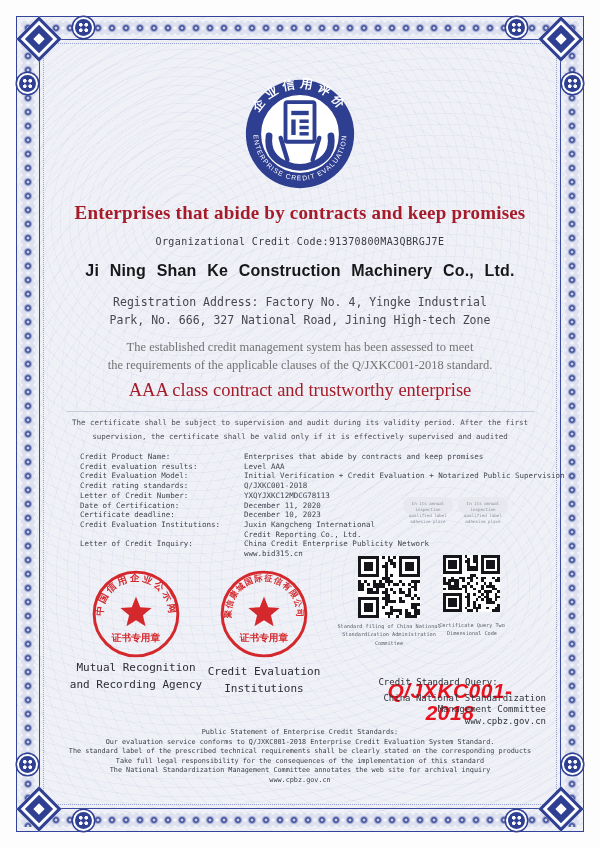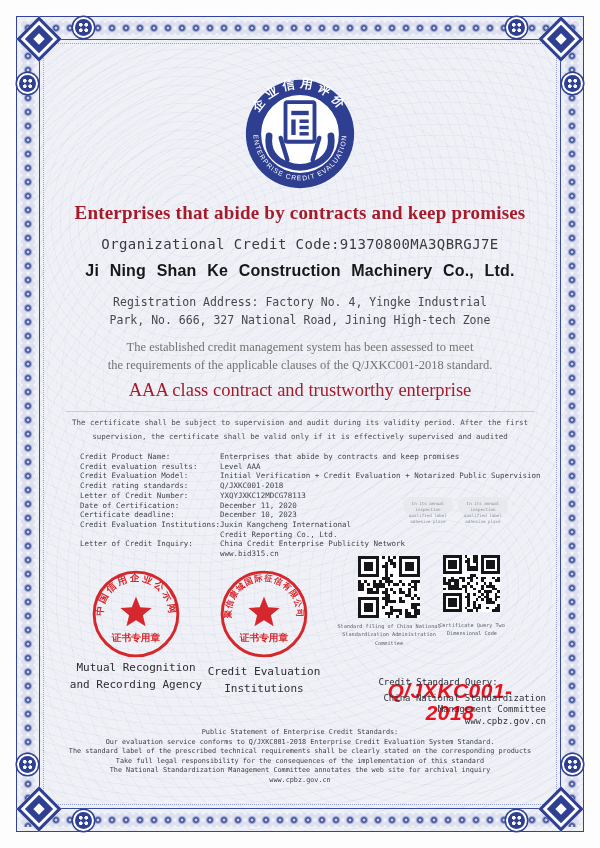--- a/index.html
+++ b/index.html
@@ -30,32 +30,32 @@
      radial-gradient(circle at 34% 66%, #fff 1.6px, transparent 2.1px),
      radial-gradient(circle at 66% 66%, #fff 1.6px, transparent 2.1px),
      #2f3f92;box-shadow:0 0 0 2px #fff,0 0 0 3.5px #2f3f92;}
   
   .abs{position:absolute;}
   .center{text-align:center;left:40px;right:40px;}
   .pre{white-space:pre-line;}
   .badge{left:242px;top:76px;width:116px;height:116px;}
   .title{top:202px;font-family:"Liberation Serif","DejaVu Serif",serif;font-weight:bold;
          font-size:19px;color:#a61b29;letter-spacing:.2px;}
-  .orgcode{top:236px;font-size:14px;color:#3a3a40;letter-spacing:.4px;}
+  .orgcode{top:236px;font-size:10px;color:#3a3a40;letter-spacing:.4px;}
   .company{top:262px;font-family:"Liberation Sans","DejaVu Sans",sans-serif;font-weight:bold;
            font-size:16px;color:#17171a;word-spacing:6px;letter-spacing:.2px;}
   .address{top:294px;font-size:11.5px;color:#47474d;line-height:1.55;}
   .assessment{top:338px;font-family:"Liberation Serif","DejaVu Serif",serif;
               font-size:12.5px;color:#737373;line-height:1.45;}
   .grade{top:380px;font-family:"Liberation Serif","DejaVu Serif",serif;font-weight:normal;
          font-size:18.5px;color:#a61b29;}
   .rule{top:411px;left:66px;right:66px;height:1px;background:#c9cdda;}
   .supervision{top:416px;left:60px;right:60px;font-size:7.5px;color:#4e4e55;line-height:1.85;}
   .details{top:452px;left:80px;right:24px;font-size:7.5px;color:#43454e;line-height:9.7px;}
-  .drow{display:flex;}
+  .drow{display:flex;gap:24px;}
   .dlabel{width:140px;flex:none;white-space:nowrap;}
   .dvalue{white-space:pre-line;}
   .nowrap .dvalue{white-space:nowrap;}
   .pill{width:50px;height:17px;background:#e7e9ee;border-radius:8px;color:#8a8d98;
         font-size:4.2px;line-height:1.5;text-align:center;padding-top:3.5px;box-sizing:border-box;}
   .pill1{left:403px;top:497px;} .pill2{left:458px;top:497px;}
   .seal{width:92px;height:92px;}
   .seal1{left:90px;top:568px;} .seal2{left:218px;top:568px;}
   .seal-cap{font-size:11px;color:#2c2c33;line-height:1.5;text-align:center;}
   .seal-cap1{left:66px;top:660px;width:140px;} .seal-cap2{left:194px;top:664px;width:140px;}

